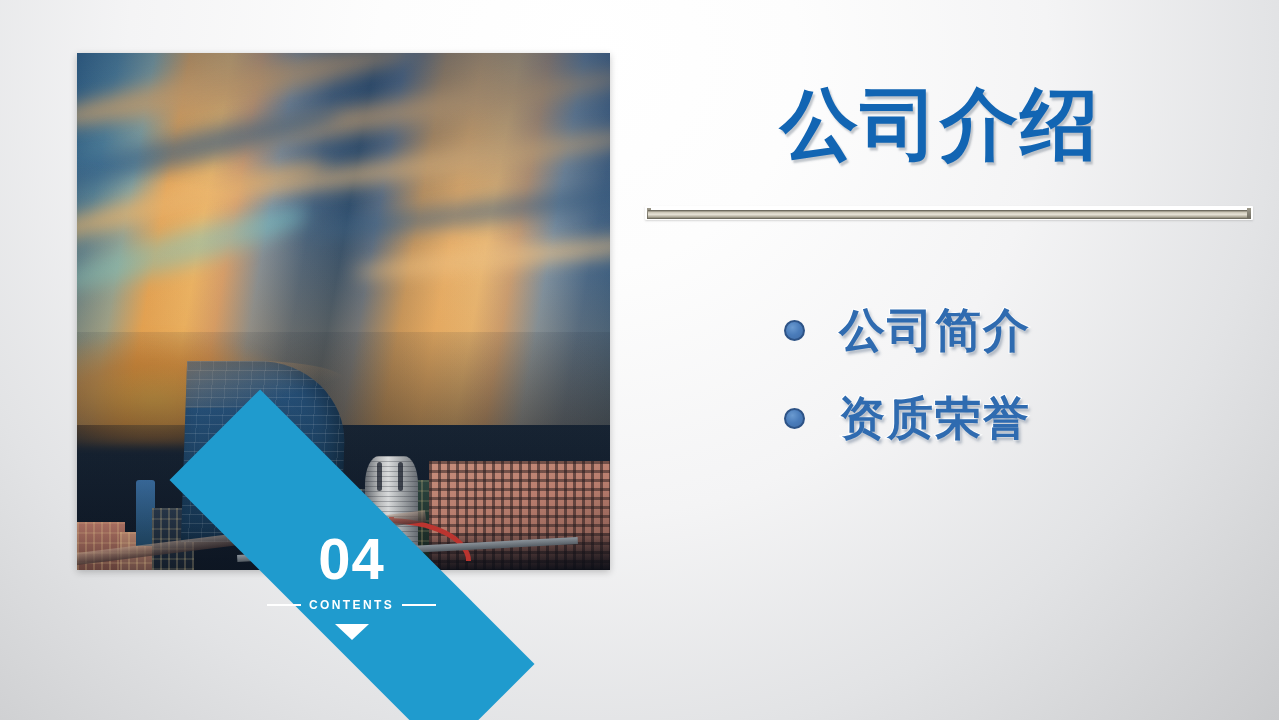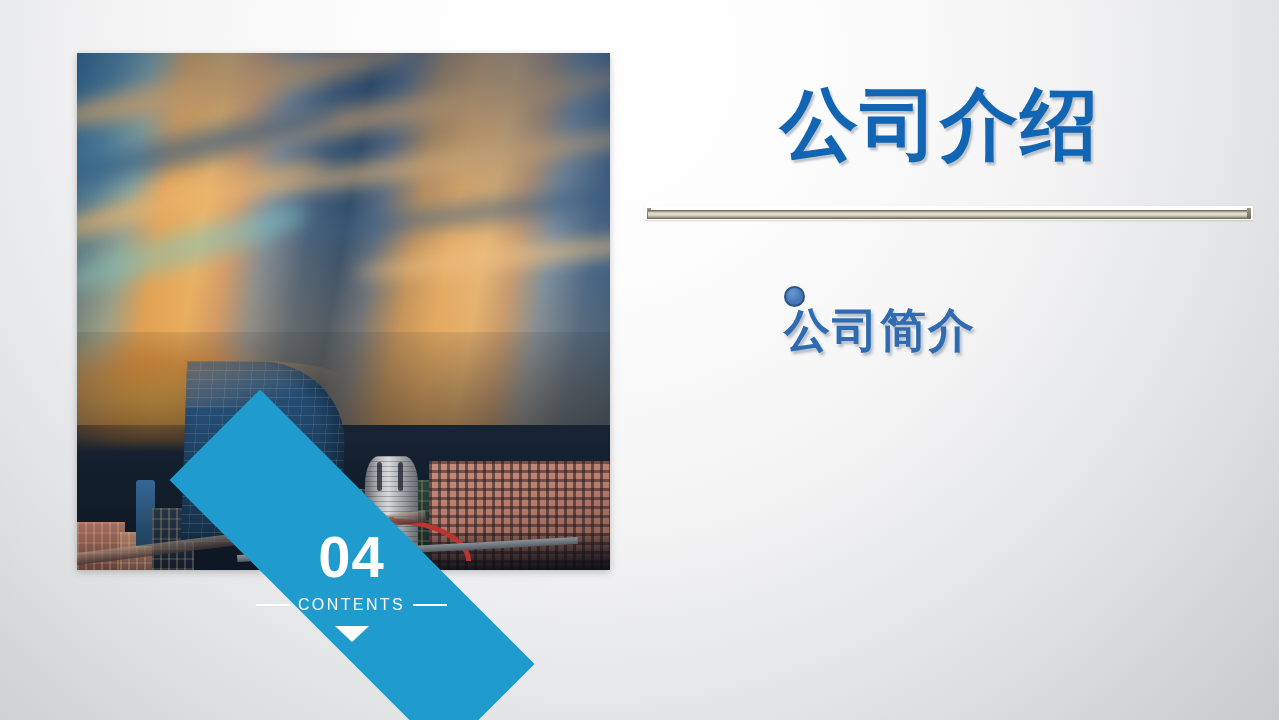--- a/index.html
+++ b/index.html
@@ -311,22 +311,22 @@
     align-items: center;
     gap: 8px;
   }
   .badge-rule {
     display: block;
     width: 34px;
     height: 2px;
     background: #ffffff;
   }
   .badge-label {
-    font-size: 16px;
-    font-weight: 400;
+    font-size: 12px;
+    font-weight: 700;
     letter-spacing: 2.4px;
   }
   .badge-caret {
     width: 0;
     height: 0;
     border-left: 17px solid transparent;
     border-right: 17px solid transparent;
     border-top: 16px solid #ffffff;
     margin-top: 12px;
   }
@@ -378,23 +378,22 @@
   .divider-cap.right { right: 2px; }
 
   .bullet-list {
     position: absolute;
     left: 784px;
     top: 286px;
     width: 470px;
   }
   .bullet-row {
     display: flex;
-    align-items: flex-start;
+    align-items: center;
     height: 88px;
-    flex-direction: column;
   }
   .bullet-dot {
     flex: 0 0 auto;
     width: 21px;
     height: 21px;
     border-radius: 50%;
     background: radial-gradient(circle at 38% 32%, #6a9ad0 0%, #4a7cba 48%, #3f6ca6 100%);
     border: 2px solid #2d5386;
     box-sizing: border-box;
     margin-right: 34px;
@@ -478,15 +477,19 @@
     <div class="divider-cap left"></div>
     <div class="divider-inner"></div>
     <div class="divider-cap right"></div>
   </div>
 
   <div class="bullet-list">
     <div class="bullet-row">
       <span class="bullet-dot"></span>
       <span class="bullet-text blue">公司简介</span>
     </div>
+    <div class="bullet-row">
+      <span class="bullet-dot"></span>
+      <span class="bullet-text blue">资质荣誉</span>
+    </div>
   </div>
 
 </div>
 
 </body></html>

